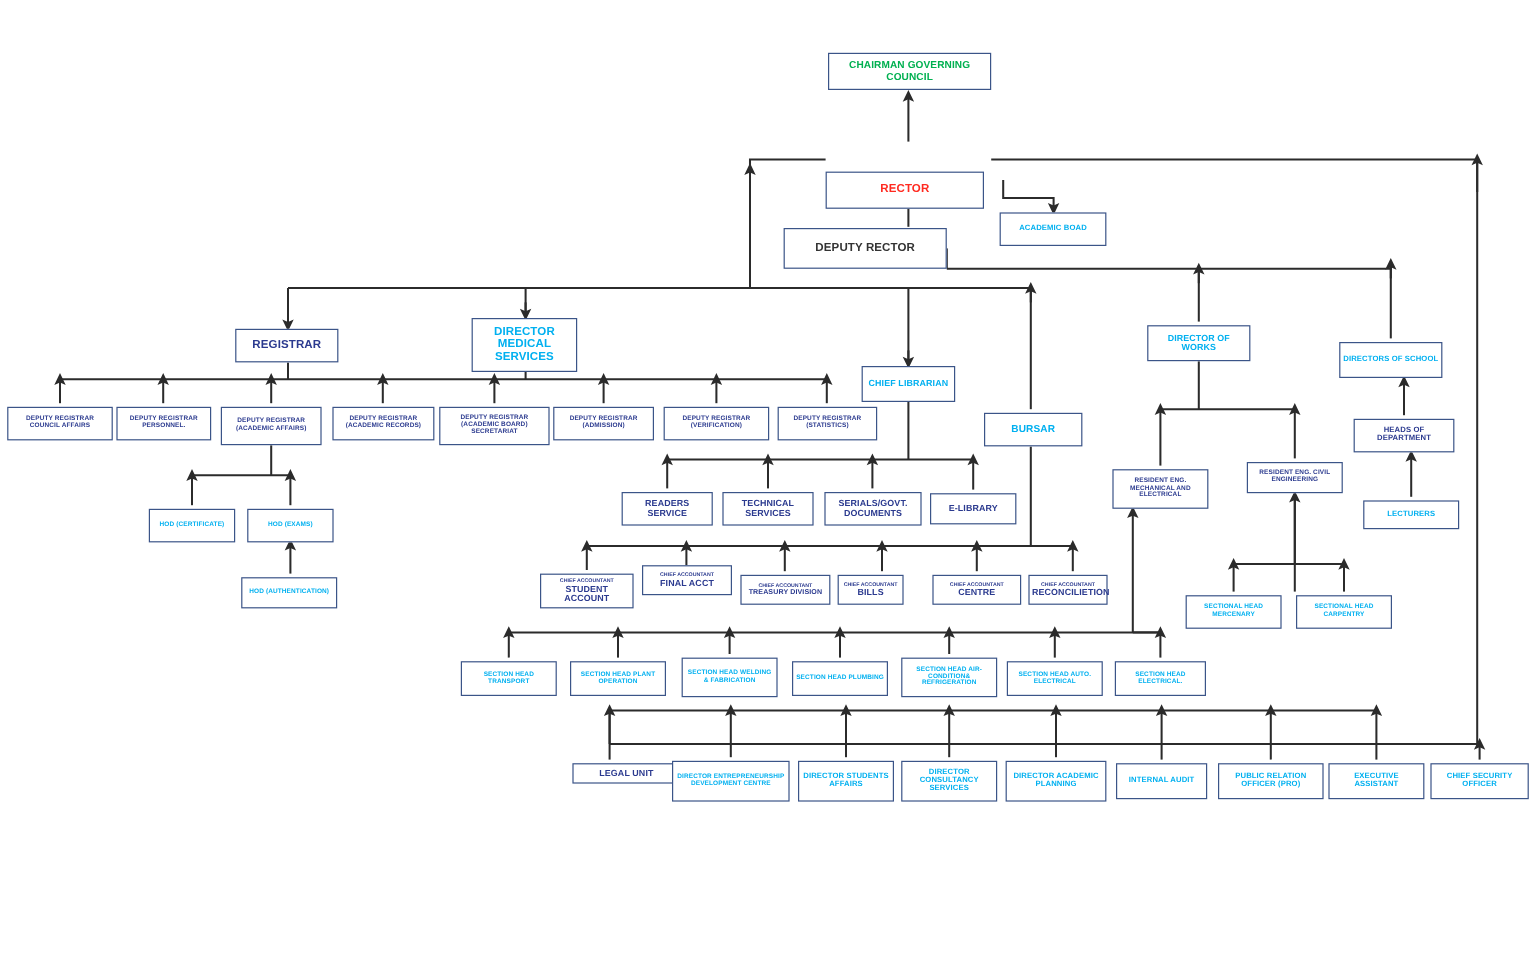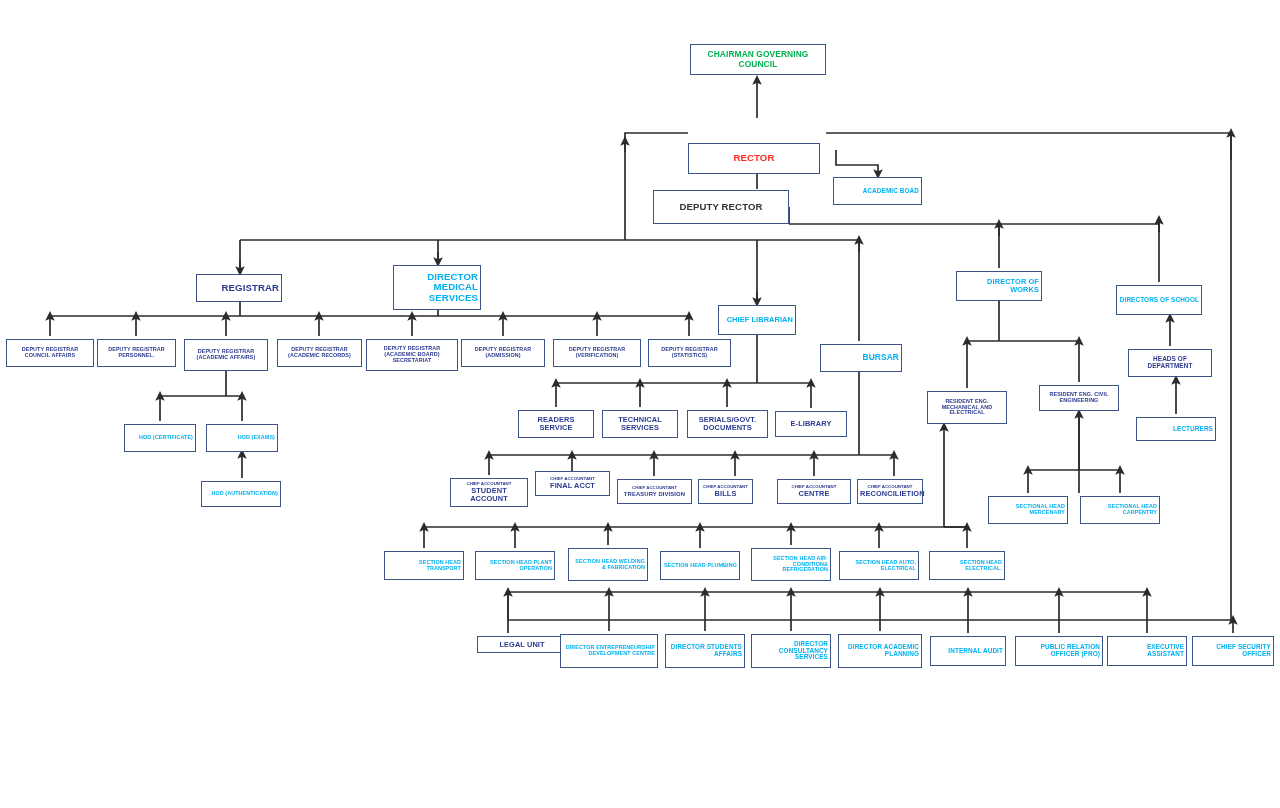--- a/index.html
+++ b/index.html
@@ -8,21 +8,21 @@
   #canvas{position:relative;width:1280px;height:808px;background:#fff;overflow:hidden;border-radius:27px;}
   svg.wires{position:absolute;left:0;top:0;width:1280px;height:808px;pointer-events:none;}
   .node{position:absolute;box-sizing:border-box;border:1px solid #3b5488;background:#ffffff;
         display:flex;flex-direction:column;align-items:center;justify-content:center;
         text-align:center;font-weight:bold;line-height:1.08;letter-spacing:0.1px;
         color:#00b0f0;padding:1px 2px;}
   .node span{display:block;width:100%;}
   .c-green{color:#00b050;}
   .c-red{color:#ff2a20;}
   .c-navy{color:#2b3a8f;}
-  .c-cyan{color:#00b0f0;text-align:right;}
+  .c-cyan{color:#00b0f0;}
   .c-dark{color:#333333;}
   .caption{font-size:4.4px;font-weight:bold;letter-spacing:0px;}
   .f5{font-size:5.4px;}
   .f55{font-size:5.9px;}
   .f6{font-size:6.4px;}
   .f7{font-size:7.4px;}
   .f8{font-size:8.4px;}
   .f9{font-size:9.6px;}
   #footer{position:absolute;right:40px;top:686px;text-align:right;color:#3a3a3a;
           font-weight:bold;font-size:15px;line-height:1.35;letter-spacing:0.2px;}
@@ -165,21 +165,21 @@
       </div>
       <div class="node f9 c-red" style="left: 688px; top: 119px; width: 132px; height: 31px; margin-top: 24px;">
         <span>RECTOR</span>
       </div>
       <div class="node f9 c-dark" style="left: 653px; top: 190px; width: 136px; height: 34px;">
         <span>DEPUTY RECTOR</span>
       </div>
       <div class="node f6 c-cyan" style="left: 833px; top: 177px; width: 89px; height: 28px;">
         <span>ACADEMIC BOAD</span>
       </div>
-      <div class="node f9 c-navy" style="left: 196px; top: 274px; width: 86px; height: 28px; text-align: right;">
+      <div class="node f9 c-navy" style="left: 196px; top: 274px; width: 86px; height: 28px;">
         <span>REGISTRAR</span>
       </div>
       <div class="node f9 c-cyan" style="left: 393px; top: 265px; width: 88px; height: 45px;">
         <span>DIRECTOR MEDICAL SERVICES</span>
       </div>
       <div class="node f7 c-cyan" style="left: 718px; top: 305px; width: 78px; height: 30px;">
         <span>CHIEF LIBRARIAN</span>
       </div>
       <div class="node f8 c-cyan" style="left: 820px; top: 344px; width: 82px; height: 28px;">
         <span>BURSAR</span>

